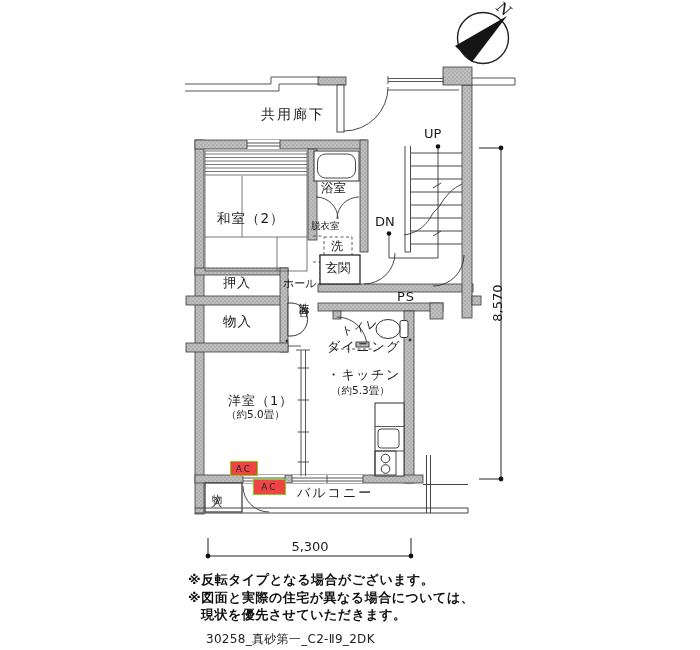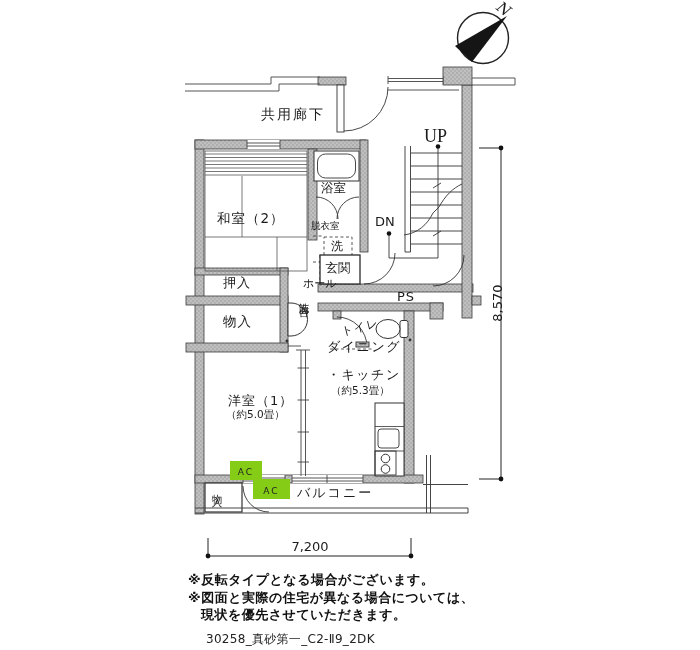--- a/index.html
+++ b/index.html
@@ -3,22 +3,22 @@
 <meta charset="utf-8">
 <style>
   html,body{margin:0;padding:0;background:#fff;}
   .canvas{
     position:relative;width:700px;height:650px;background:#ffffff;overflow:hidden;
     font-family:"DejaVu Sans","Liberation Sans",sans-serif;color:#1c1c1c;
   }
   .canvas svg{position:absolute;left:0;top:0;}
   .lbl{position:absolute;white-space:nowrap;color:#1b1b1b;line-height:1.1;}
   .v{writing-mode:vertical-rl;text-orientation:upright;letter-spacing:2px;}
-  .acbox{position:absolute;border:3px solid #84cc16;background:#84cc16;display:flex;
-         align-items:flex-end;justify-content:center;font-size:9px;letter-spacing:2px;color:#222;}
+  .acbox{position:absolute;border:1px solid #84cc16;background:#ef4444;display:flex;
+         align-items:center;justify-content:center;font-size:9px;letter-spacing:2px;color:#222;}
   .notes{position:absolute;font-size:13px;font-weight:600;letter-spacing:0.5px;color:#111;}
   .rot90{transform:rotate(-90deg);}
 </style>
 </head>
 <body>
 
 <div class="canvas">
 
 <svg width="700" height="650" viewBox="0 0 700 650">
   <defs>
@@ -156,31 +156,31 @@
 
   <g>
     <circle cx="483" cy="38" r="25.5" fill="#fff" stroke="#222" stroke-width="1.4"></circle>
     <polygon points="507,16 455,46 472,62" fill="#151515"></polygon>
   </g>
 </svg>
 
 <div class="lbl" style="left:497px;top:1px;font-size:15px;font-style:italic;font-family:'DejaVu Serif',serif;transform:rotate(38deg);">N</div>
 
 <div class="lbl" style="left:261px;top:107px;font-size:14px;letter-spacing:2px;">共用廊下</div>
-<div class="lbl" style="left:424px;top:127px;font-size:18px;font-family:Liberation Serif, serif;">UP</div>
+<div class="lbl" style="left:424px;top:127px;font-size:13px;">UP</div>
 <div class="lbl" style="left:375px;top:215px;font-size:13px;">DN</div>
 <div class="lbl" style="left:397px;top:290px;font-size:13px;letter-spacing:1px;">PS</div>
 
 <div class="lbl" style="left:217px;top:211px;font-size:13.5px;letter-spacing:1px;">和室（2）</div>
 <div class="lbl" style="left:321px;top:181px;font-size:12.5px;">浴室</div>
 <div class="lbl" style="left:311px;top:221px;font-size:9.5px;">脱衣室</div>
 <div class="lbl" style="left:331px;top:240px;font-size:12px;">洗</div>
 <div class="lbl" style="left:322px;top:261px;width:32px;text-align:center;font-size:12.5px;">玄関</div>
 <div class="lbl" style="left:223px;top:276px;font-size:13px;letter-spacing:1px;">押入</div>
-<div class="lbl" style="left:283px;top:278px;font-size:11px;padding-left:20px;">ホール</div>
+<div class="lbl" style="left:283px;top:278px;font-size:11px;">ホール</div>
 <div class="lbl" style="left:223px;top:314px;font-size:13.5px;letter-spacing:1px;">物入</div>
 <div class="lbl v" style="left:298px;top:294px;height:52px;font-size:10.5px;">洗面台</div>
 <div class="lbl" style="left:341px;top:321px;font-size:11.5px;letter-spacing:1px;transform:rotate(-14deg);">トイレ</div>
 
 <div class="lbl" style="left:327px;top:340px;font-size:13px;letter-spacing:1.5px;">ダイニング</div>
 <div class="lbl" style="left:327px;top:368px;font-size:13px;letter-spacing:1.5px;">・キッチン</div>
 <div class="lbl" style="left:331px;top:385px;font-size:10.5px;">（約5.3畳）</div>
 
 <div class="lbl" style="left:228px;top:394px;font-size:13px;letter-spacing:1px;">洋室（1）</div>
 <div class="lbl" style="left:226px;top:409px;font-size:10.5px;">（約5.0畳）</div>
@@ -188,21 +188,21 @@
 <div class="lbl v" style="left:211px;top:486px;height:26px;font-size:10.5px;">物入</div>
 <div class="lbl" style="left:297px;top:486px;font-size:13px;letter-spacing:2px;">バルコニー</div>
 
 <div class="acbox" style="left:230px;top:461px;width:26px;height:13px;">
       <span>AC</span>
     </div>
 <div class="acbox" style="left:253px;top:479px;width:31px;height:14px;">
       <span>AC</span>
     </div>
 
-<div class="lbl" style="left:270px;top:540px;width:80px;text-align:center;font-size:13px;">7,200</div>
+<div class="lbl" style="left:270px;top:540px;width:80px;text-align:center;font-size:13px;">5,300</div>
 <div class="lbl rot90" style="left:467px;top:296px;width:62px;text-align:center;font-size:13px;">8,570</div>
 
 <div class="notes" style="left:188px;top:571px;">※反転タイプとなる場合がございます。</div>
 <div class="notes" style="left:188px;top:589px;">※図面と実際の住宅が異なる場合については、</div>
 <div class="notes" style="left:201px;top:606px;">現状を優先させていただきます。</div>
 
 <div class="lbl" style="left:206px;top:633px;font-size:12px;letter-spacing:0.3px;color:#222;">30258_真砂第一_C2-Ⅱ9_2DK</div>
 
 </div>
 

